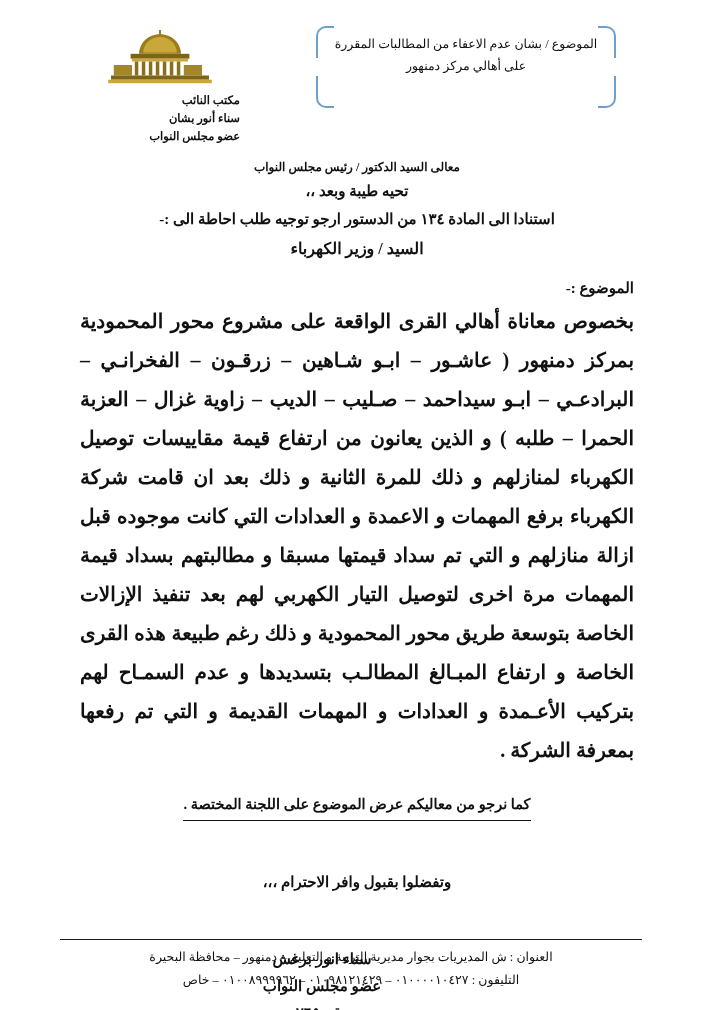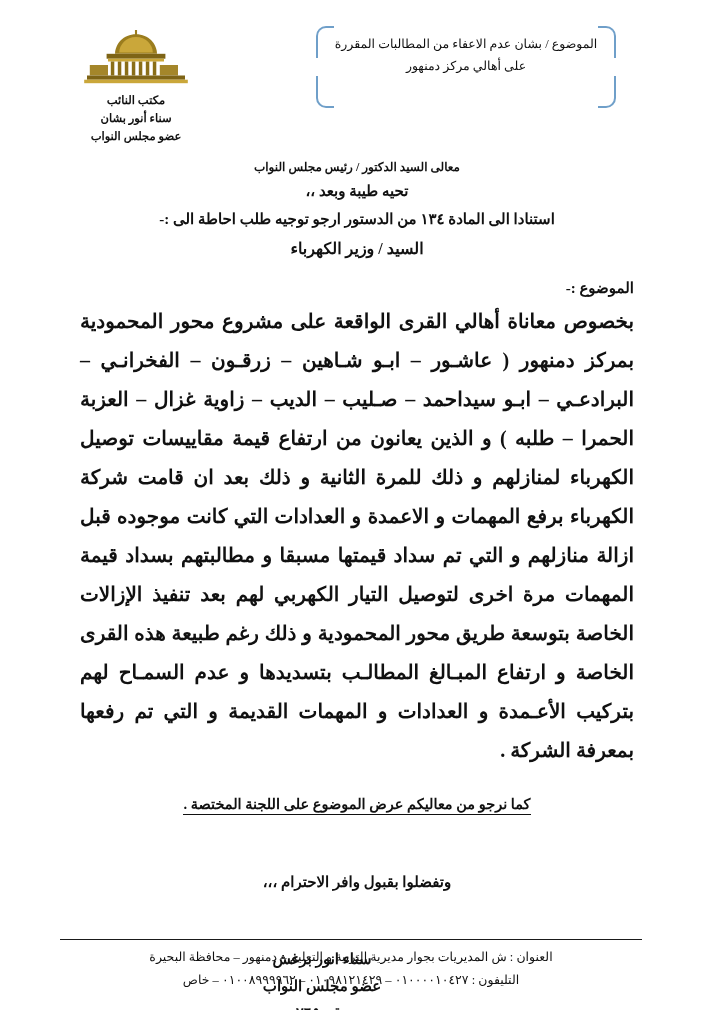--- a/index.html
+++ b/index.html
@@ -51,23 +51,23 @@
     width: 16px;
   }
   .br-tl { top: 26px; right: 378px; height: 30px; border-width: 2px 0 0 2px; border-radius: 10px 0 0 0; }
   .br-bl { top: 76px; right: 378px; height: 30px; border-width: 0 0 2px 2px; border-radius: 0 0 0 10px; }
   .br-tr { top: 26px; right: 96px;  height: 30px; border-width: 2px 2px 0 0; border-radius: 0 10px 0 0; }
   .br-br { top: 76px; right: 96px;  height: 30px; border-width: 0 2px 2px 0; border-radius: 0 0 10px 0; }
 
   .emblem-block {
     position: absolute;
     top: 30px;
-    left: 56px;
+    left: 80px;
     width: 160px;
-    text-align: center;
+    text-align: right;
   }
   .emblem {
     width: 112px;
     height: 56px;
     margin: 0 auto 6px auto;
     display: block;
   }
   .emblem-caption {
     font-size: 11.5px;
     font-weight: bold;
@@ -115,21 +115,21 @@
   }
 
   .request-line {
     margin-top: 26px;
     text-align: center;
     font-weight: bold;
     font-size: 14.5px;
   }
   .request-line span {
     border-bottom: 1.5px solid #111;
-    padding-bottom: 2px;
+    padding-bottom: 8px;
   }
 
   .closing {
     margin-top: 60px;
     text-align: center;
     font-weight: bold;
     font-size: 15px;
   }
 
   .signature {

